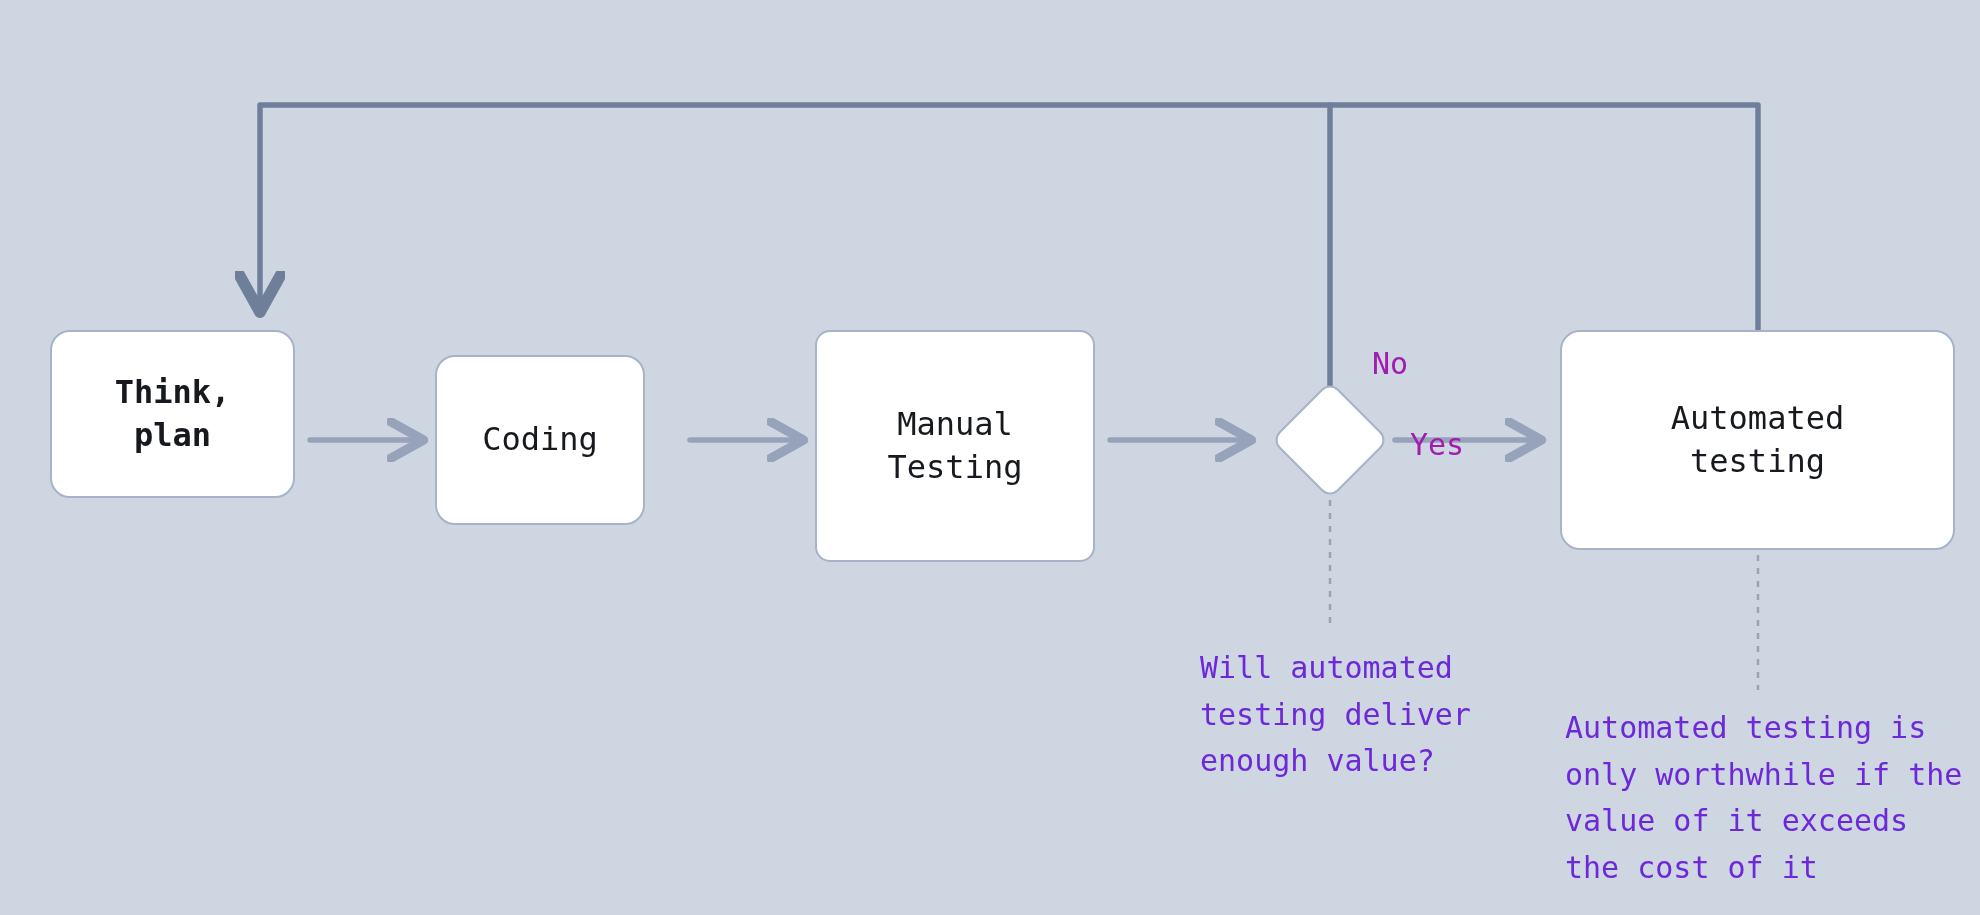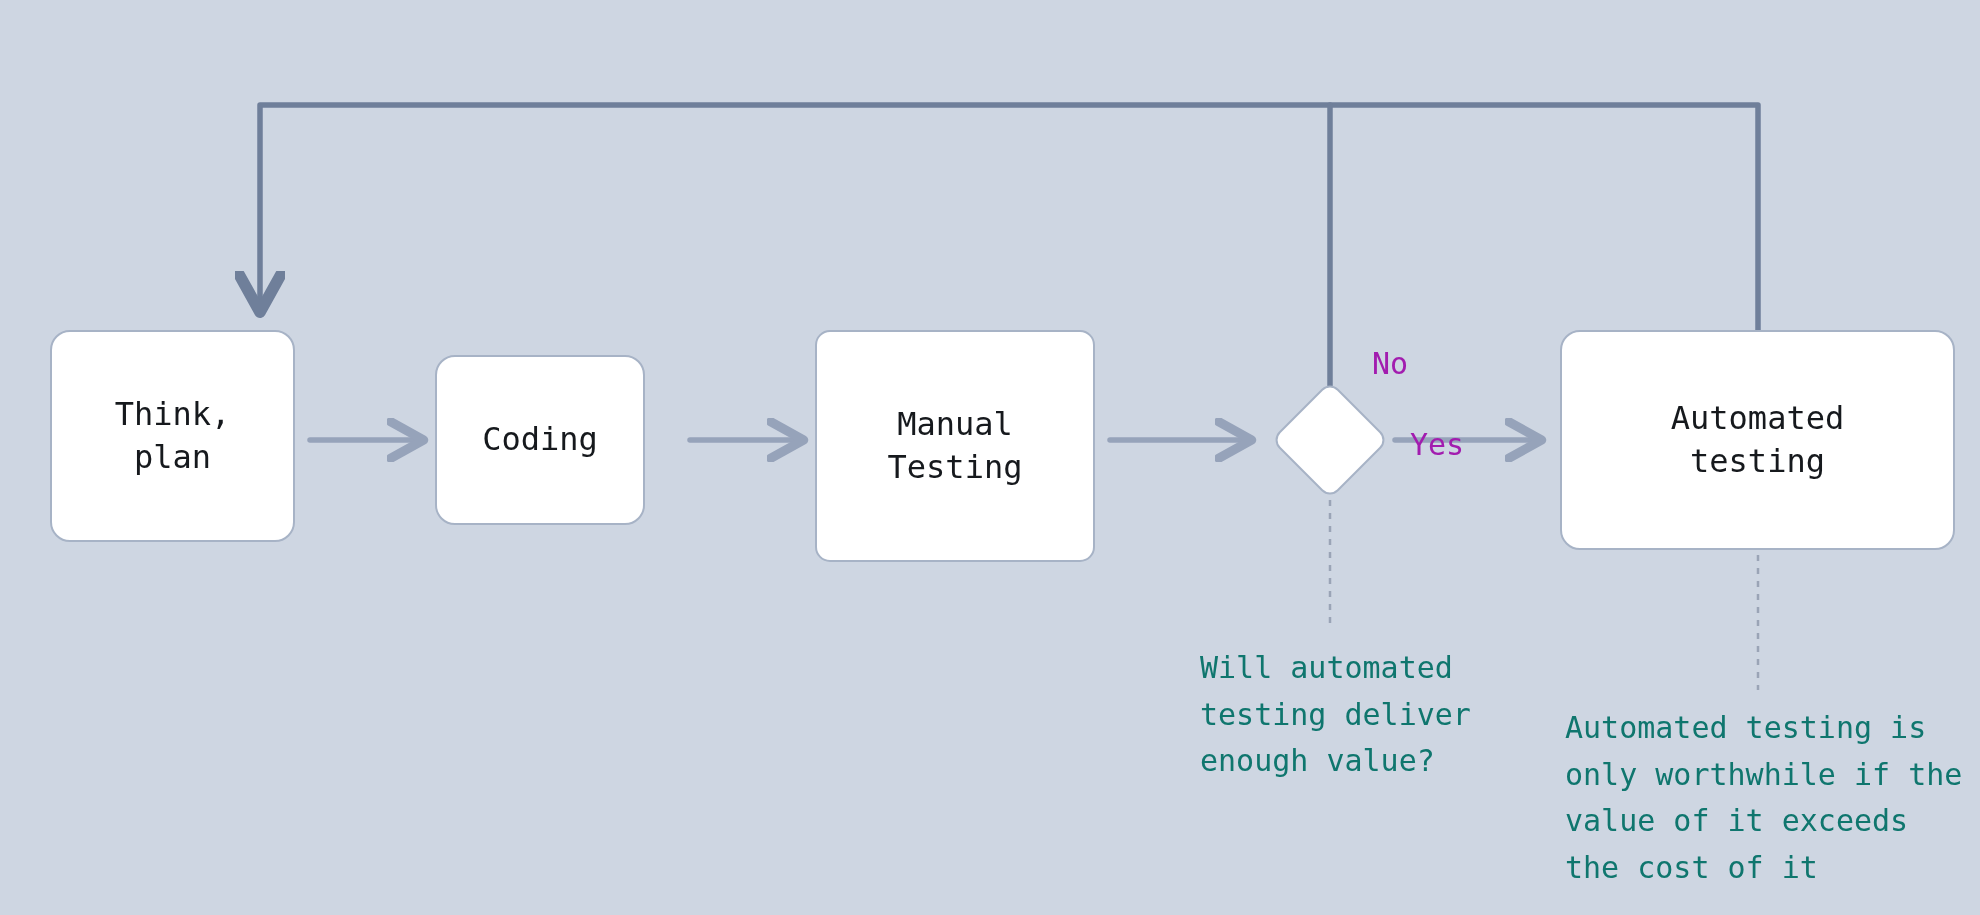--- a/index.html
+++ b/index.html
@@ -51,21 +51,21 @@
   }
   .label {
     position: absolute;
     font-size: 30px;
     color: #a21caf;
   }
   .note {
     position: absolute;
     font-size: 30px;
     line-height: 1.55;
-    color: #0f766e;
+    color: #6d28d9;
   }
 </style>
 </head>
 <body>
 
 <div class="canvas">
 
   <svg class="lines" viewBox="0 0 1980 915">
     <defs>
       <marker id="arrow-gray" viewBox="0 0 12 12" refX="9" refY="6" markerWidth="8" markerHeight="8" orient="auto-start-reverse">
@@ -86,21 +86,21 @@
 
     <line x1="1110" y1="440" x2="1248" y2="440" stroke="#96a3ba" stroke-width="5.5" stroke-linecap="round" marker-end="url(#arrow-gray)"></line>
 
     <line x1="1395" y1="440" x2="1538" y2="440" stroke="#96a3ba" stroke-width="5.5" stroke-linecap="round" marker-end="url(#arrow-gray)"></line>
 
     <line x1="1330" y1="500" x2="1330" y2="630" stroke="#9aa4b6" stroke-width="2.5" stroke-dasharray="6 7"></line>
 
     <line x1="1758" y1="555" x2="1758" y2="690" stroke="#9aa4b6" stroke-width="2.5" stroke-dasharray="6 7"></line>
   </svg>
 
-  <div class="node" style="left:50px; top:330px; width:245px; height:212px;">
+  <div class="node" style="left:50px; top:330px; width:245px; height:168px;font-weight:bold;">
     <span style="white-space:pre-line;">Think,
 plan</span>
   </div>
 
   <div class="node" style="left:435px; top:355px; width:210px; height:170px;">
     <span>Coding</span>
   </div>
 
   <div class="node" style="left:815px; top:330px; width:280px; height:232px;border-radius:15px;">
     <span style="white-space:pre-line;">Manual

